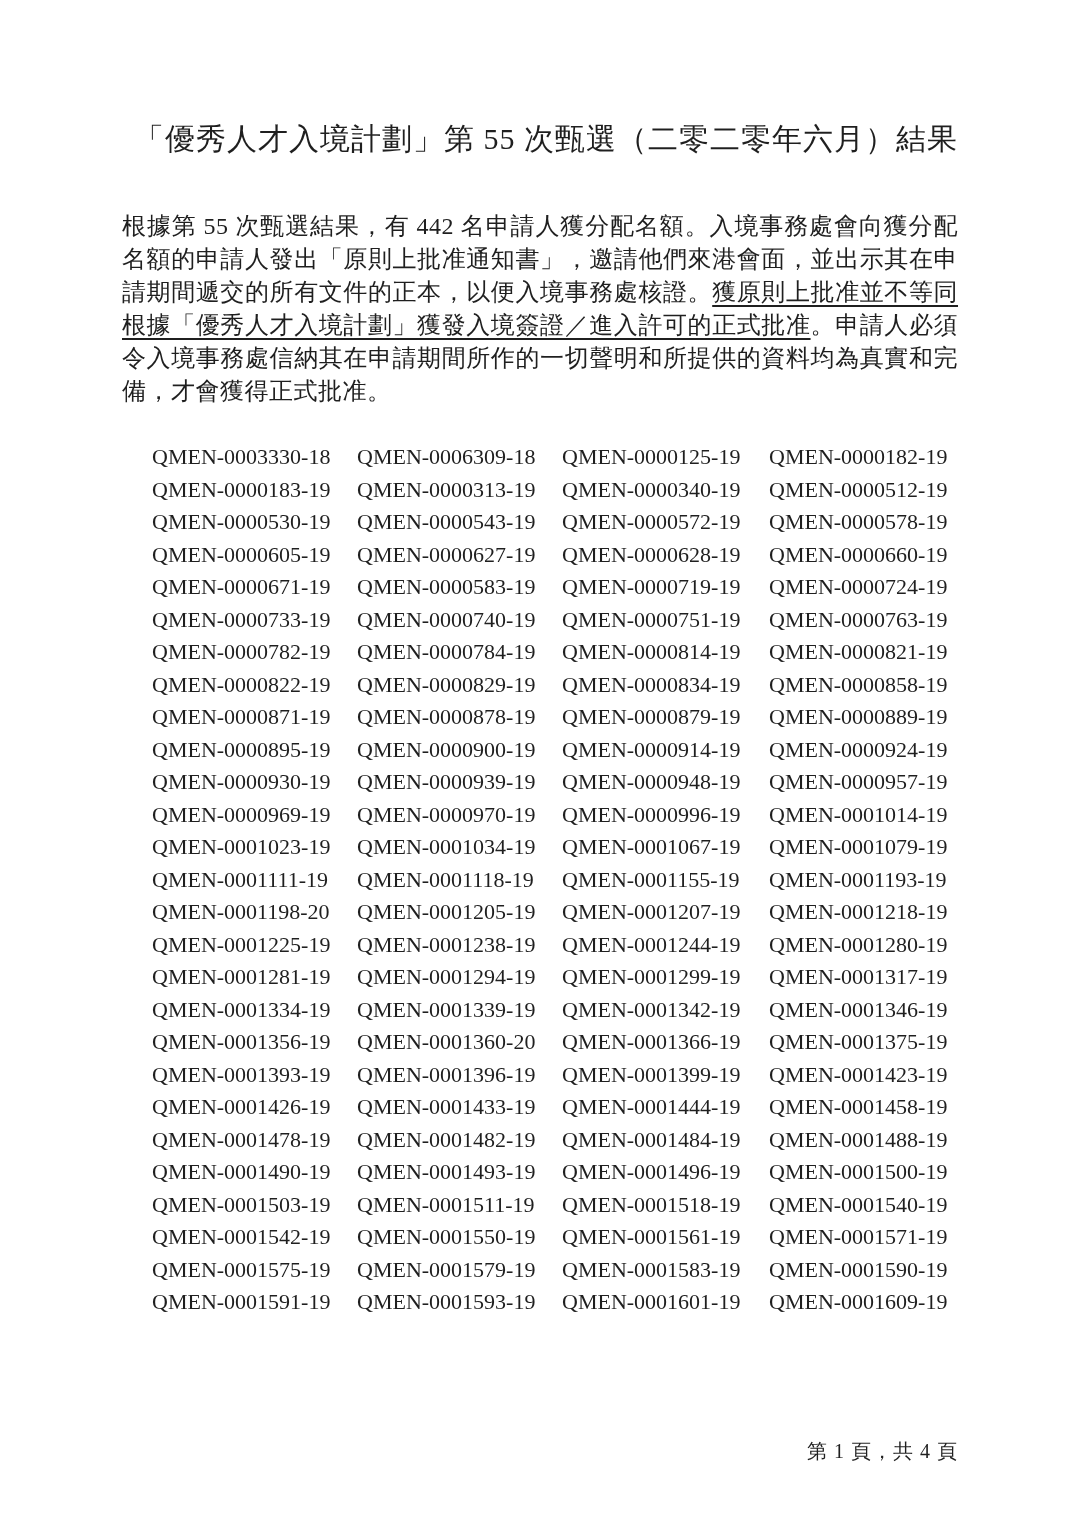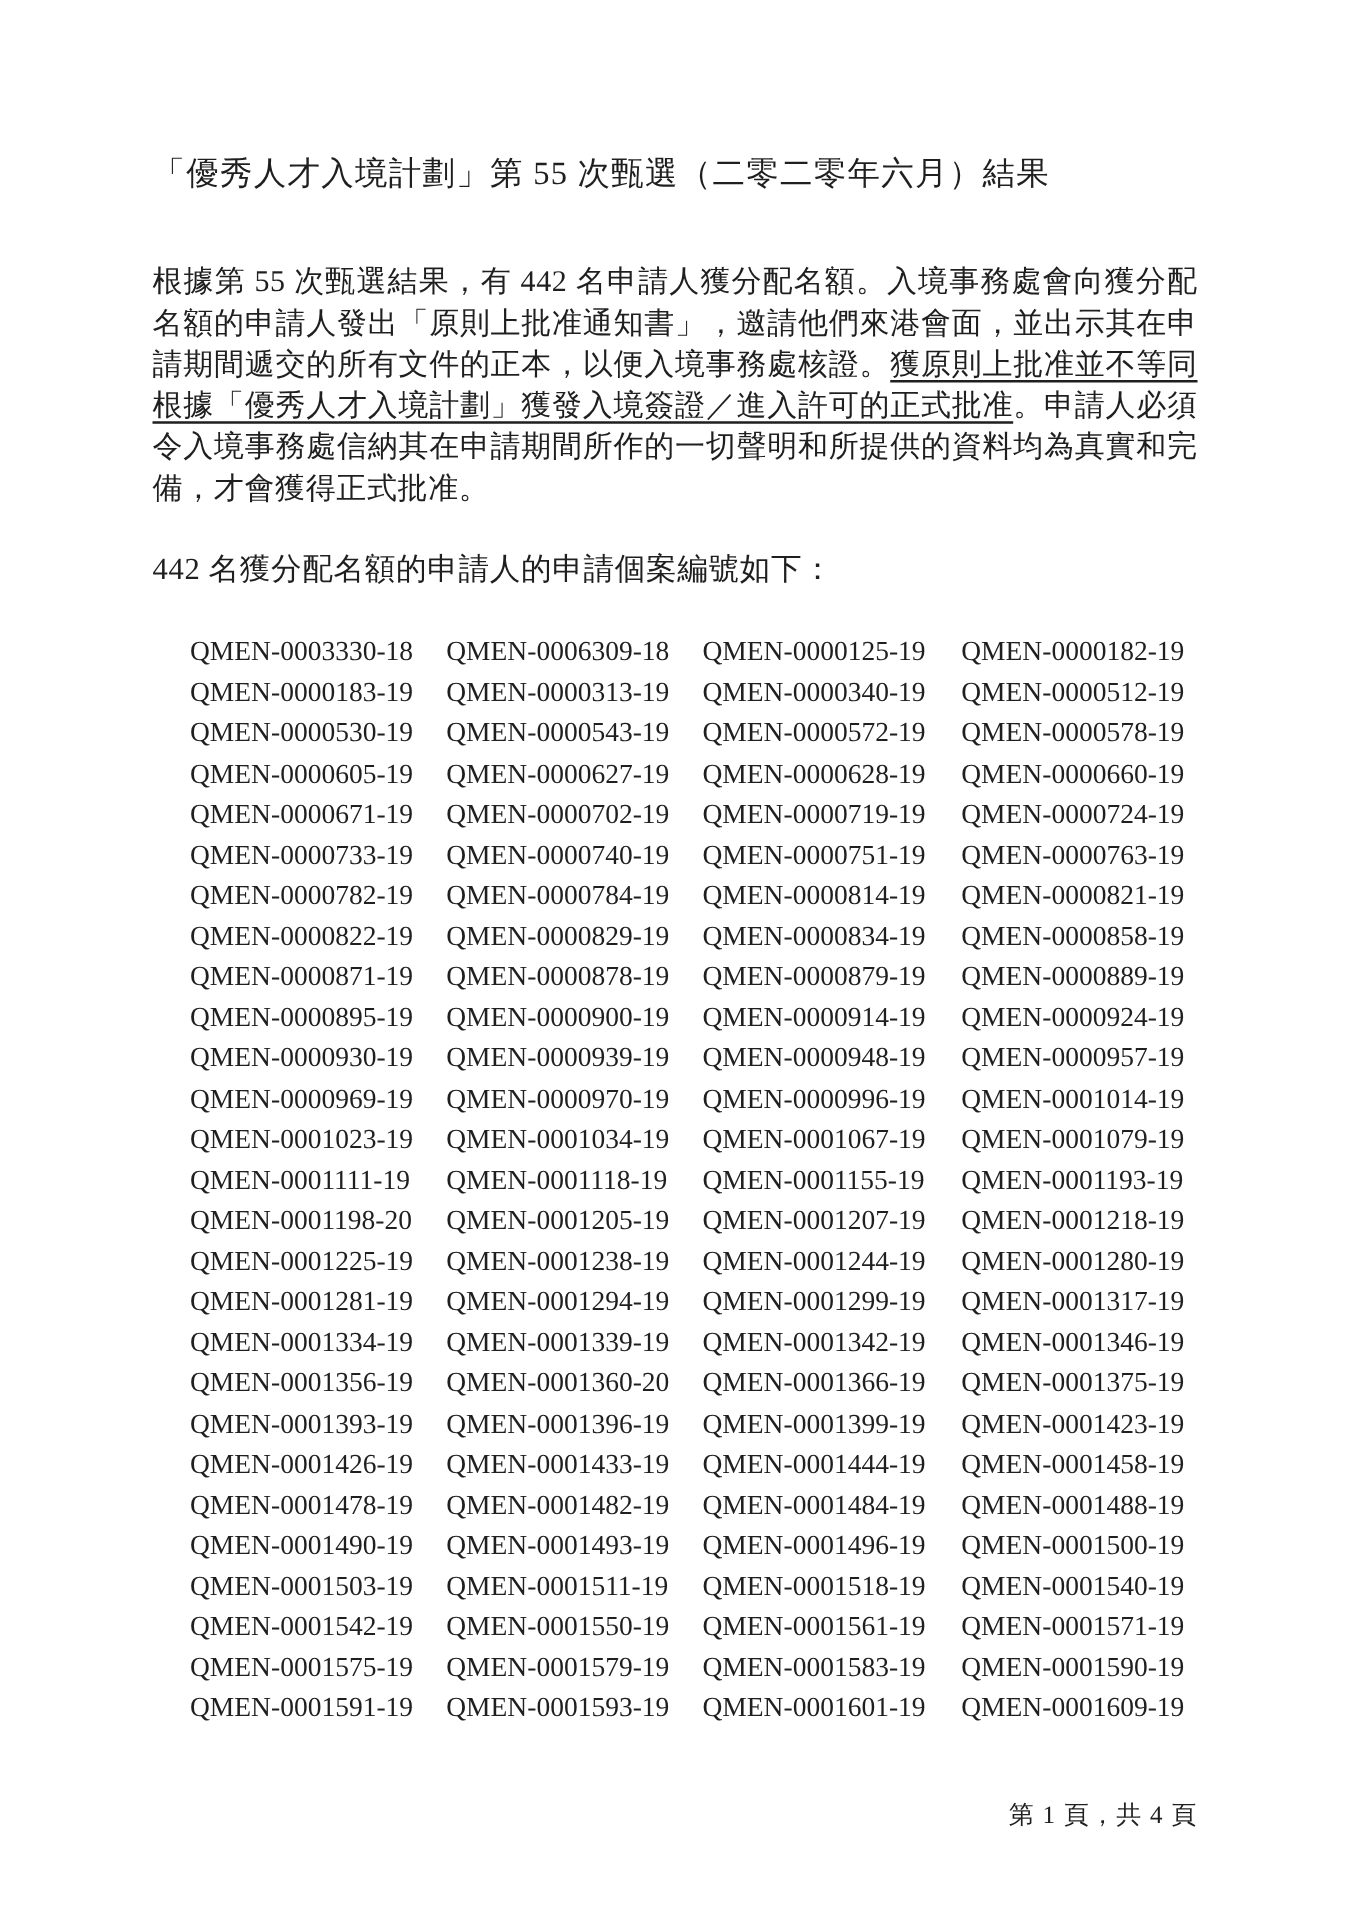--- a/index.html
+++ b/index.html
@@ -12,23 +12,23 @@
   }
   .page {
     width: 1080px;
     height: 1527px;
     padding: 120px 122px 0 122px;
     position: relative;
     background: #ffffff;
     overflow: hidden;
   }
   .doc-title {
-    font-size: 26px;
+    font-size: 30px;
     font-weight: normal;
-    text-align: left;
+    text-align: right;
     line-height: 38px;
     letter-spacing: 1px;
   }
   .body-paragraph {
     margin-top: 52px;
     font-size: 24px;
     line-height: 33px;
     text-align: justify;
     text-justify: inter-ideograph;
     letter-spacing: 0.5px;
@@ -67,41 +67,40 @@
 </style>
 </head>
 <body>
 
 <div class="page">
 
   <h1 class="doc-title">「優秀人才入境計劃」第 55 次甄選（二零二零年六月）結果</h1>
 
   <p class="body-paragraph"><span>根據第 55 次甄選結果，有 442 名申請人獲分配名額。入境事務處會向獲分配名額的申請人發出「原則上批准通知書」，邀請他們來港會面，並出示其在申請期間遞交的所有文件的正本，以便入境事務處核證。</span><span class="underlined">獲原則上批准並不等同根據「優秀人才入境計劃」獲發入境簽證／進入許可的正式批准</span><span>。申請人必須令入境事務處信納其在申請期間所作的一切聲明和所提供的資料均為真實和完備，才會獲得正式批准。</span></p>
 
-  <p class="list-intro">442 名獲分配名額的申請人的申請個案編號如下：</p>
 
   <div class="case-grid">
       <div class="case">QMEN-0003330-18</div>
       <div class="case">QMEN-0006309-18</div>
       <div class="case">QMEN-0000125-19</div>
       <div class="case">QMEN-0000182-19</div>
       <div class="case">QMEN-0000183-19</div>
       <div class="case">QMEN-0000313-19</div>
       <div class="case">QMEN-0000340-19</div>
       <div class="case">QMEN-0000512-19</div>
       <div class="case">QMEN-0000530-19</div>
       <div class="case">QMEN-0000543-19</div>
       <div class="case">QMEN-0000572-19</div>
       <div class="case">QMEN-0000578-19</div>
       <div class="case">QMEN-0000605-19</div>
       <div class="case">QMEN-0000627-19</div>
       <div class="case">QMEN-0000628-19</div>
       <div class="case">QMEN-0000660-19</div>
       <div class="case">QMEN-0000671-19</div>
-      <div class="case">QMEN-0000702-19</div>
+      <div class="case">QMEN-0000583-19</div>
       <div class="case">QMEN-0000719-19</div>
       <div class="case">QMEN-0000724-19</div>
       <div class="case">QMEN-0000733-19</div>
       <div class="case">QMEN-0000740-19</div>
       <div class="case">QMEN-0000751-19</div>
       <div class="case">QMEN-0000763-19</div>
       <div class="case">QMEN-0000782-19</div>
       <div class="case">QMEN-0000784-19</div>
       <div class="case">QMEN-0000814-19</div>
       <div class="case">QMEN-0000821-19</div>

